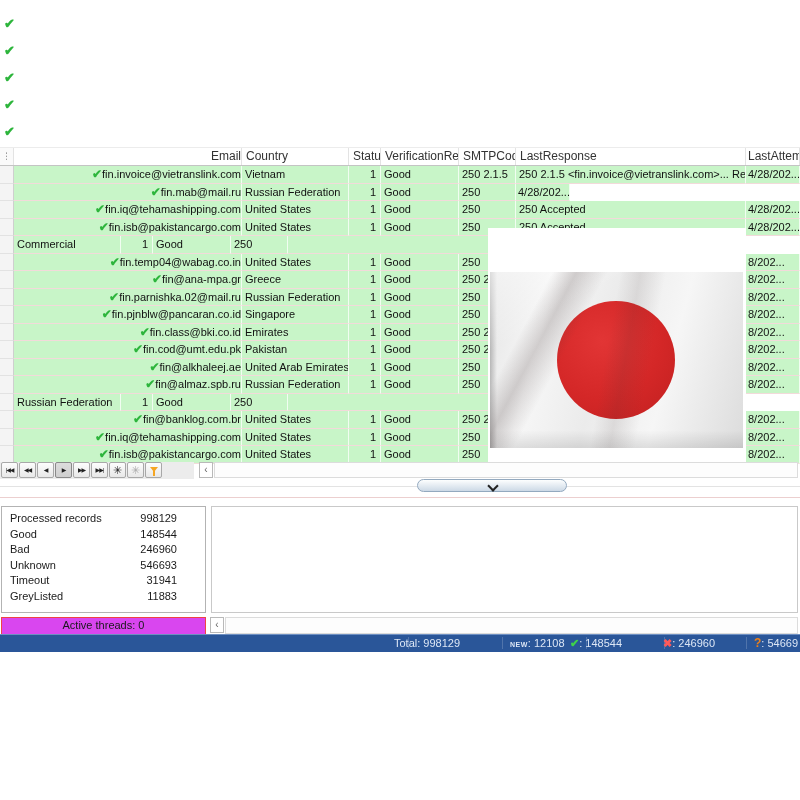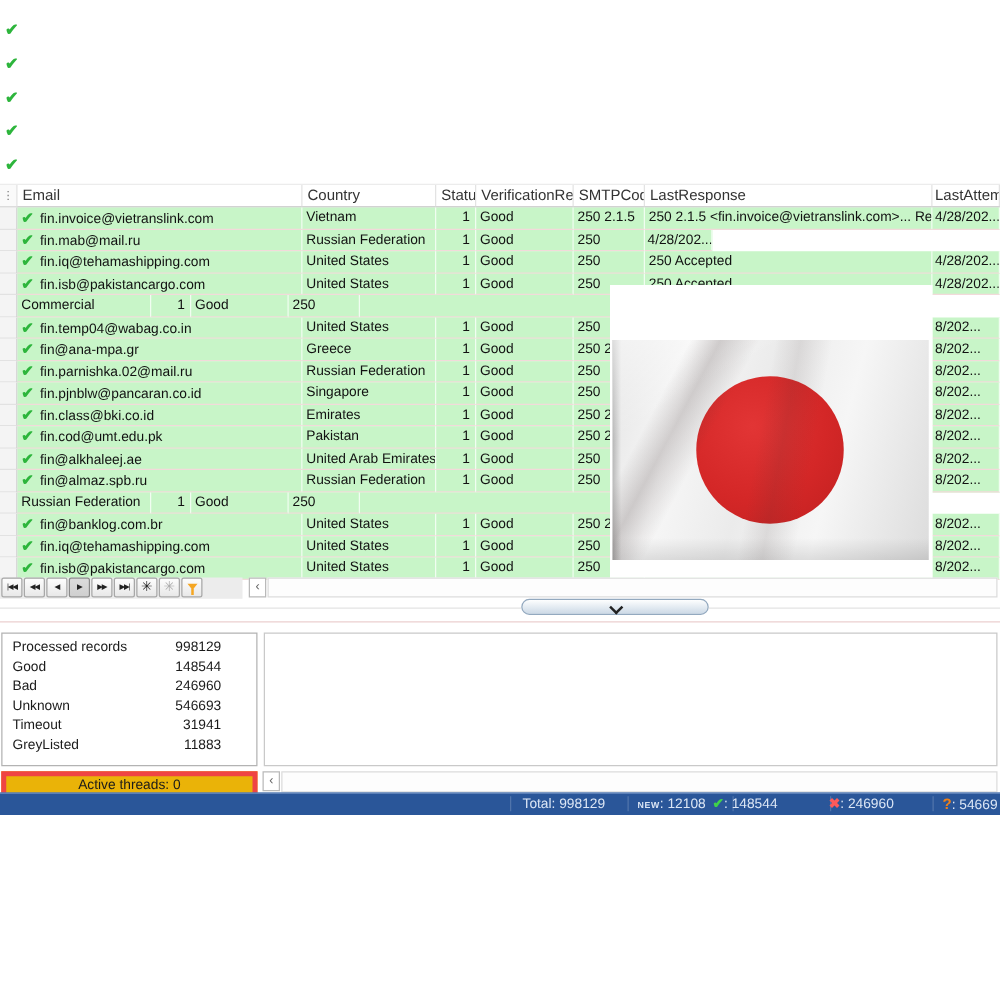--- a/index.html
+++ b/index.html
@@ -11,21 +11,21 @@
     font-size:13px;font-weight:bold;}
 
   
   #grid{position:absolute;left:0;top:147px;width:800px;}
   .hrow{display:flex;height:17px;line-height:17px;background:#fff;border-top:1px solid #ececec;
         border-bottom:1px solid #c4c4c4;font-size:12px;color:#333;}
   .hcell{box-sizing:border-box;padding-left:4px;border-right:1px solid #e3e3e3;overflow:hidden;white-space:nowrap;}
   .grow{display:flex;height:17.5px;line-height:17.5px;font-size:11px;color:#111;}
   .cell{box-sizing:border-box;background:#c8f5c8;border-bottom:1px solid #f2dada;
         border-right:1px solid rgba(255,255,255,0.75);overflow:hidden;white-space:nowrap;padding-left:3px;}
-  .c0{width:14px;} .c1{width:228px;} .c2{width:107px;} .c3{width:32px;text-align:right;padding-right:4px;}
+  .c0{width:14px;} .c1{width:228px;text-align:right;} .c2{width:107px;} .c3{width:32px;text-align:right;padding-right:4px;}
   .c4{width:78px;} .c5{width:57px;} .c6{width:230px;} .c7{width:54px;padding-left:2px;}
   .ind{background:#f4f4f4;border-right:1px solid #cfcfcf;border-bottom:1px solid #e2e2e2;padding:0;}
   .hind{background:#fafafa;color:#777;font-size:9px;text-align:center;padding-left:0;}
   .chk{display:inline-block;width:15px;color:#2db53c;font-weight:bold;font-size:12px;}
 
   
   #flagbox{position:absolute;left:488px;top:228px;width:258px;height:234px;background:#fff;z-index:6;}
   #fabric{position:absolute;left:2px;top:44px;width:253px;height:176px;
     background:
       linear-gradient(90deg, rgba(0,0,0,0.22), rgba(0,0,0,0) 7px),
@@ -65,21 +65,21 @@
   #stats{box-sizing:border-box;position:absolute;left:1px;top:506px;width:205px;height:107px;
     background:#fff;border:1px solid #b3b3b3;font-size:11px;color:#1a1a1a;padding-top:4px;}
   .srow{height:15.6px;line-height:15.6px;position:relative;}
   .slabel{position:absolute;left:8px;}
   .svalue{position:absolute;right:28px;}
   #rightpanel{box-sizing:border-box;position:absolute;left:211px;top:506px;width:587px;height:107px;
     background:#fff;border:1px solid #c9c9c9;}
 
   
   #threadsbox{box-sizing:border-box;position:absolute;left:1px;top:617px;width:205px;height:31px;
-    background:#eab308;border:4px solid #ef4444;font-size:11px;color:#1a1a1a;text-align:center;line-height:15px;}
+    background:#d946ef;border:1px solid #ef4444;font-size:11px;color:#1a1a1a;text-align:center;line-height:15px;}
 
   
   #statusbar{position:absolute;left:0;top:634px;width:800px;height:17px;background:#2a5699;
     border-top:1px solid #6d8fc2;font-size:11px;color:#dce6f5;line-height:16px;}
   #statusbar .seg{position:absolute;white-space:nowrap;}
   #statusbar .sep{position:absolute;top:2px;width:1px;height:12px;background:rgba(255,255,255,0.18);}
   .newcap{font-size:7px;font-weight:bold;letter-spacing:0.5px;}
   .g-ic{color:#3fd24a;font-weight:bold;}
   .r-ic{color:#ff5a5a;font-weight:bold;}
   .q-ic{color:#ef8018;font-weight:bold;font-size:12px;}
@@ -334,21 +334,21 @@
   </div>
   </div>
 <div id="rightpanel"></div>
 
 <div id="threadsbox">Active threads: 0</div>
 <div class="scrollbtn" style="left:210px;top:617px;">‹</div>
 <div class="scrolltrack" style="left:225px;top:617px;width:573px;height:17px;"></div>
 
 <div id="statusbar">
   <span class="sep" style="left:408px;"></span>
-  <span class="seg" style="left:418px;">Total: 998129</span>
+  <span class="seg" style="left:394px;">Total: 998129</span>
   <span class="sep" style="left:502px;"></span>
   <span class="seg" style="left:510px;"><span class="newcap">NEW</span><span>: 12108</span></span>
   <span class="sep" style="left:586px;"></span>
   <span class="seg" style="left:570px;"><span class="g-ic">✔</span><span>: 148544</span></span>
   <span class="sep" style="left:664px;"></span>
   <span class="seg" style="left:643px;margin-left:20px;"><span class="r-ic">✖</span><span>: 246960</span></span>
   <span class="sep" style="left:746px;"></span>
   <span class="seg" style="left:754px;"><span class="q-ic">?</span><span>: 54669</span></span>
 </div>
 

